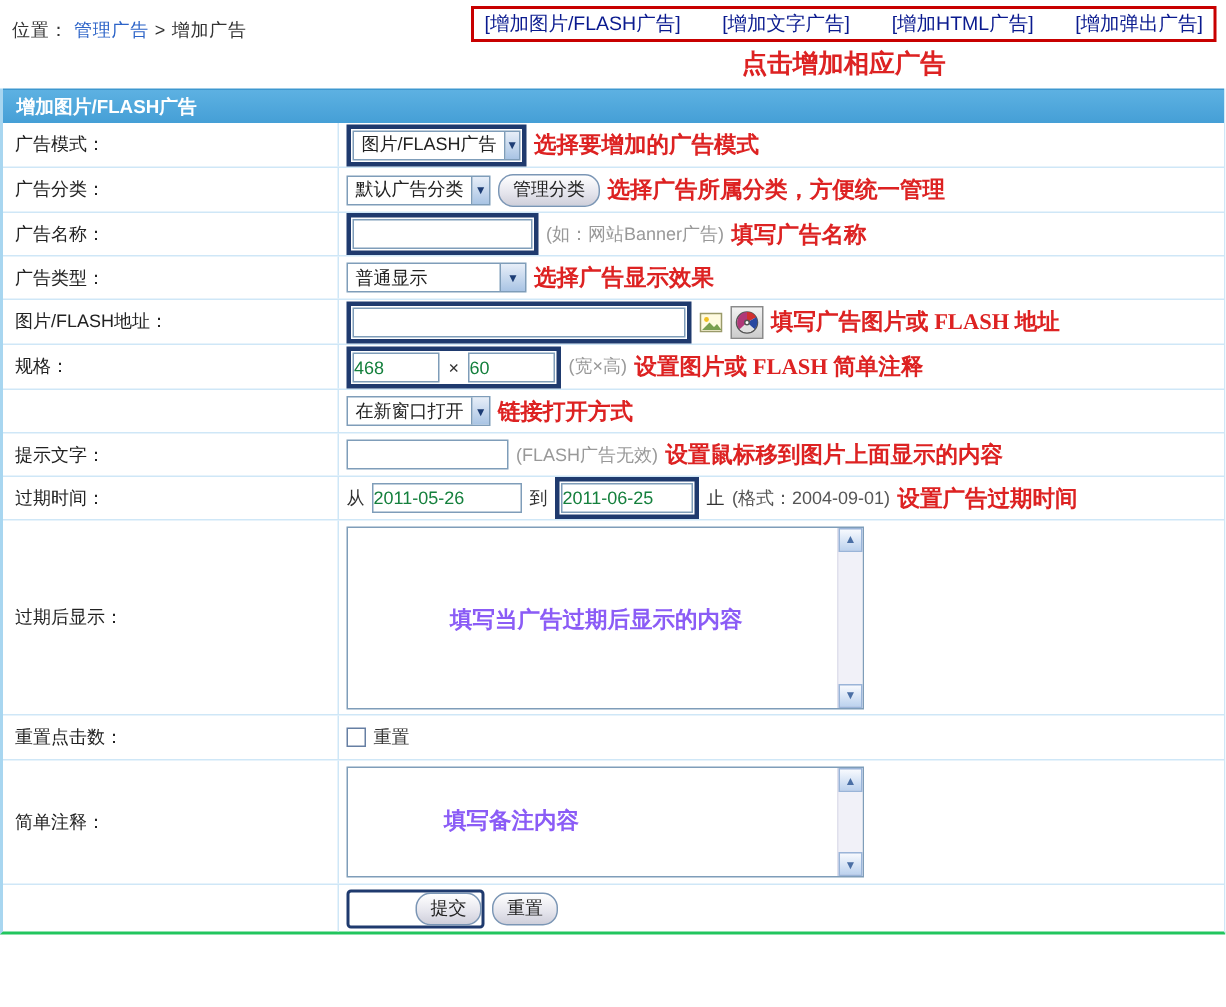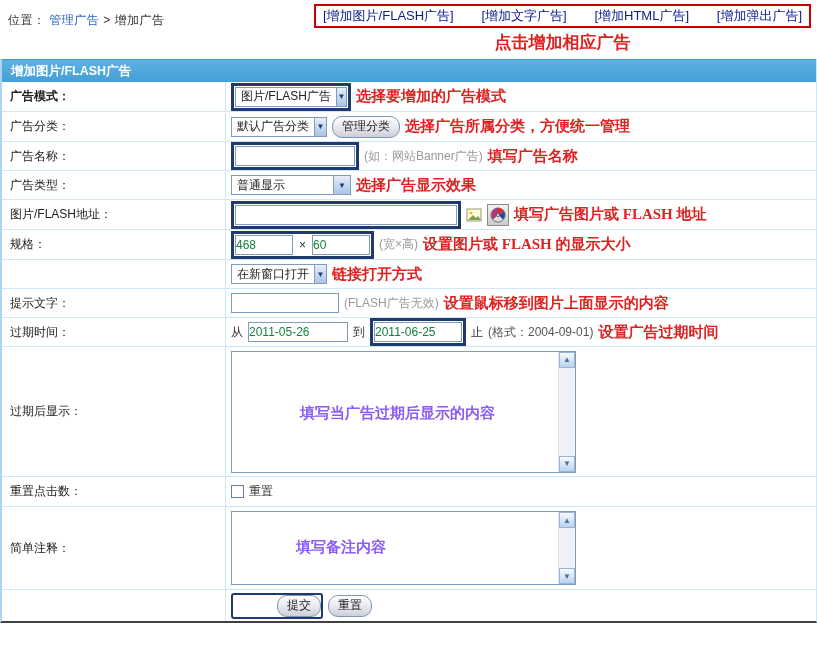--- a/index.html
+++ b/index.html
@@ -11,30 +11,30 @@
   .breadcrumb { position:absolute; left:8px; top:12px; color:#333; letter-spacing:.5px; }
   .breadcrumb .bc-link { color:#2d64c8; cursor:pointer; }
   .adlinks-box { position:absolute; left:314px; top:4px; width:497px; height:24px;
     border:2px solid #c80000; display:flex; align-items:center; justify-content:space-between; padding:0 7px; }
   .adlink { color:#0a1a8f; font-weight:normal; font-size:13px; white-space:nowrap; cursor:pointer; }
   .adlinks-hint { position:absolute; left:314px; top:31px; width:497px; text-align:center;
     color:#dd2222; font-weight:bold; font-size:17px; font-family:"Liberation Serif","DejaVu Serif",serif; }
 
   
   .panel { position:absolute; top:59px; left:0; width:817px;
-    border-left:2px solid #a8d6f0; border-right:1px solid #cfe7f7; border-bottom:2px solid #404040; background:#fff; }
+    border-left:2px solid #a8d6f0; border-right:1px solid #cfe7f7; border-bottom:2px solid #22c55e; background:#fff; }
   .panel-header { height:23px; line-height:23px; padding-left:9px; color:#fff; font-weight:bold; font-size:12.5px;
     background:linear-gradient(#5db1e2,#459fd6); border-top:1px solid #3d97cf; }
 
   .frow { display:flex; align-items:center; border-bottom:1px solid #cfe7f7; }
   .frow .lbl { flex:0 0 224px; align-self:stretch; display:flex; align-items:center;
     padding-left:8px; border-right:1px solid #cfe7f7; color:#222; }
   .frow .ctn { flex:1; display:flex; align-items:center; padding-left:5px; gap:5px; flex-wrap:nowrap; }
   .h30{height:30px} .h29{height:29px} .h31{height:31px} .h130{height:130px} .h83{height:83px}
-  .bold { font-weight:bold; }
+  .bold { font-weight:normal; }
 
   .hint { color:#dd2222; font-weight:bold; font-size:15px; white-space:nowrap;
     font-family:"Liberation Serif","DejaVu Serif",serif; }
   .note { color:#999; font-size:12px; white-space:nowrap; }
 
   
   .hl { display:inline-flex; align-items:center; border:3px solid #1f3a6e; padding:1px; gap:6px; background:transparent; }
 
   
   .xp-input { height:20px; border:1px solid #7f9db9; font-size:12px; padding:0 0; font-family:inherit; color:#15803d; }
@@ -165,21 +165,21 @@
 
   <div class="frow h30">
     <div class="lbl">规格：</div>
     <div class="ctn">
       <span class="hl">
         <input class="xp-input w58" value="468" style="">
         <span>×</span>
         <input class="xp-input w58" value="60" style="">
       </span>
       <span class="note">(宽×高)</span>
-      <span class="hint">设置图片或 FLASH 的显示大小</span>
+      <span class="hint">设置图片或 FLASH 简单注释</span>
     </div>
   </div>
 
 
   <div class="frow h29">
     <div class="lbl"></div>
     <div class="ctn">
       <span class="xp-select w96">
         <span class="txt">在新窗口打开</span>
         <span class="arr">▼</span>

